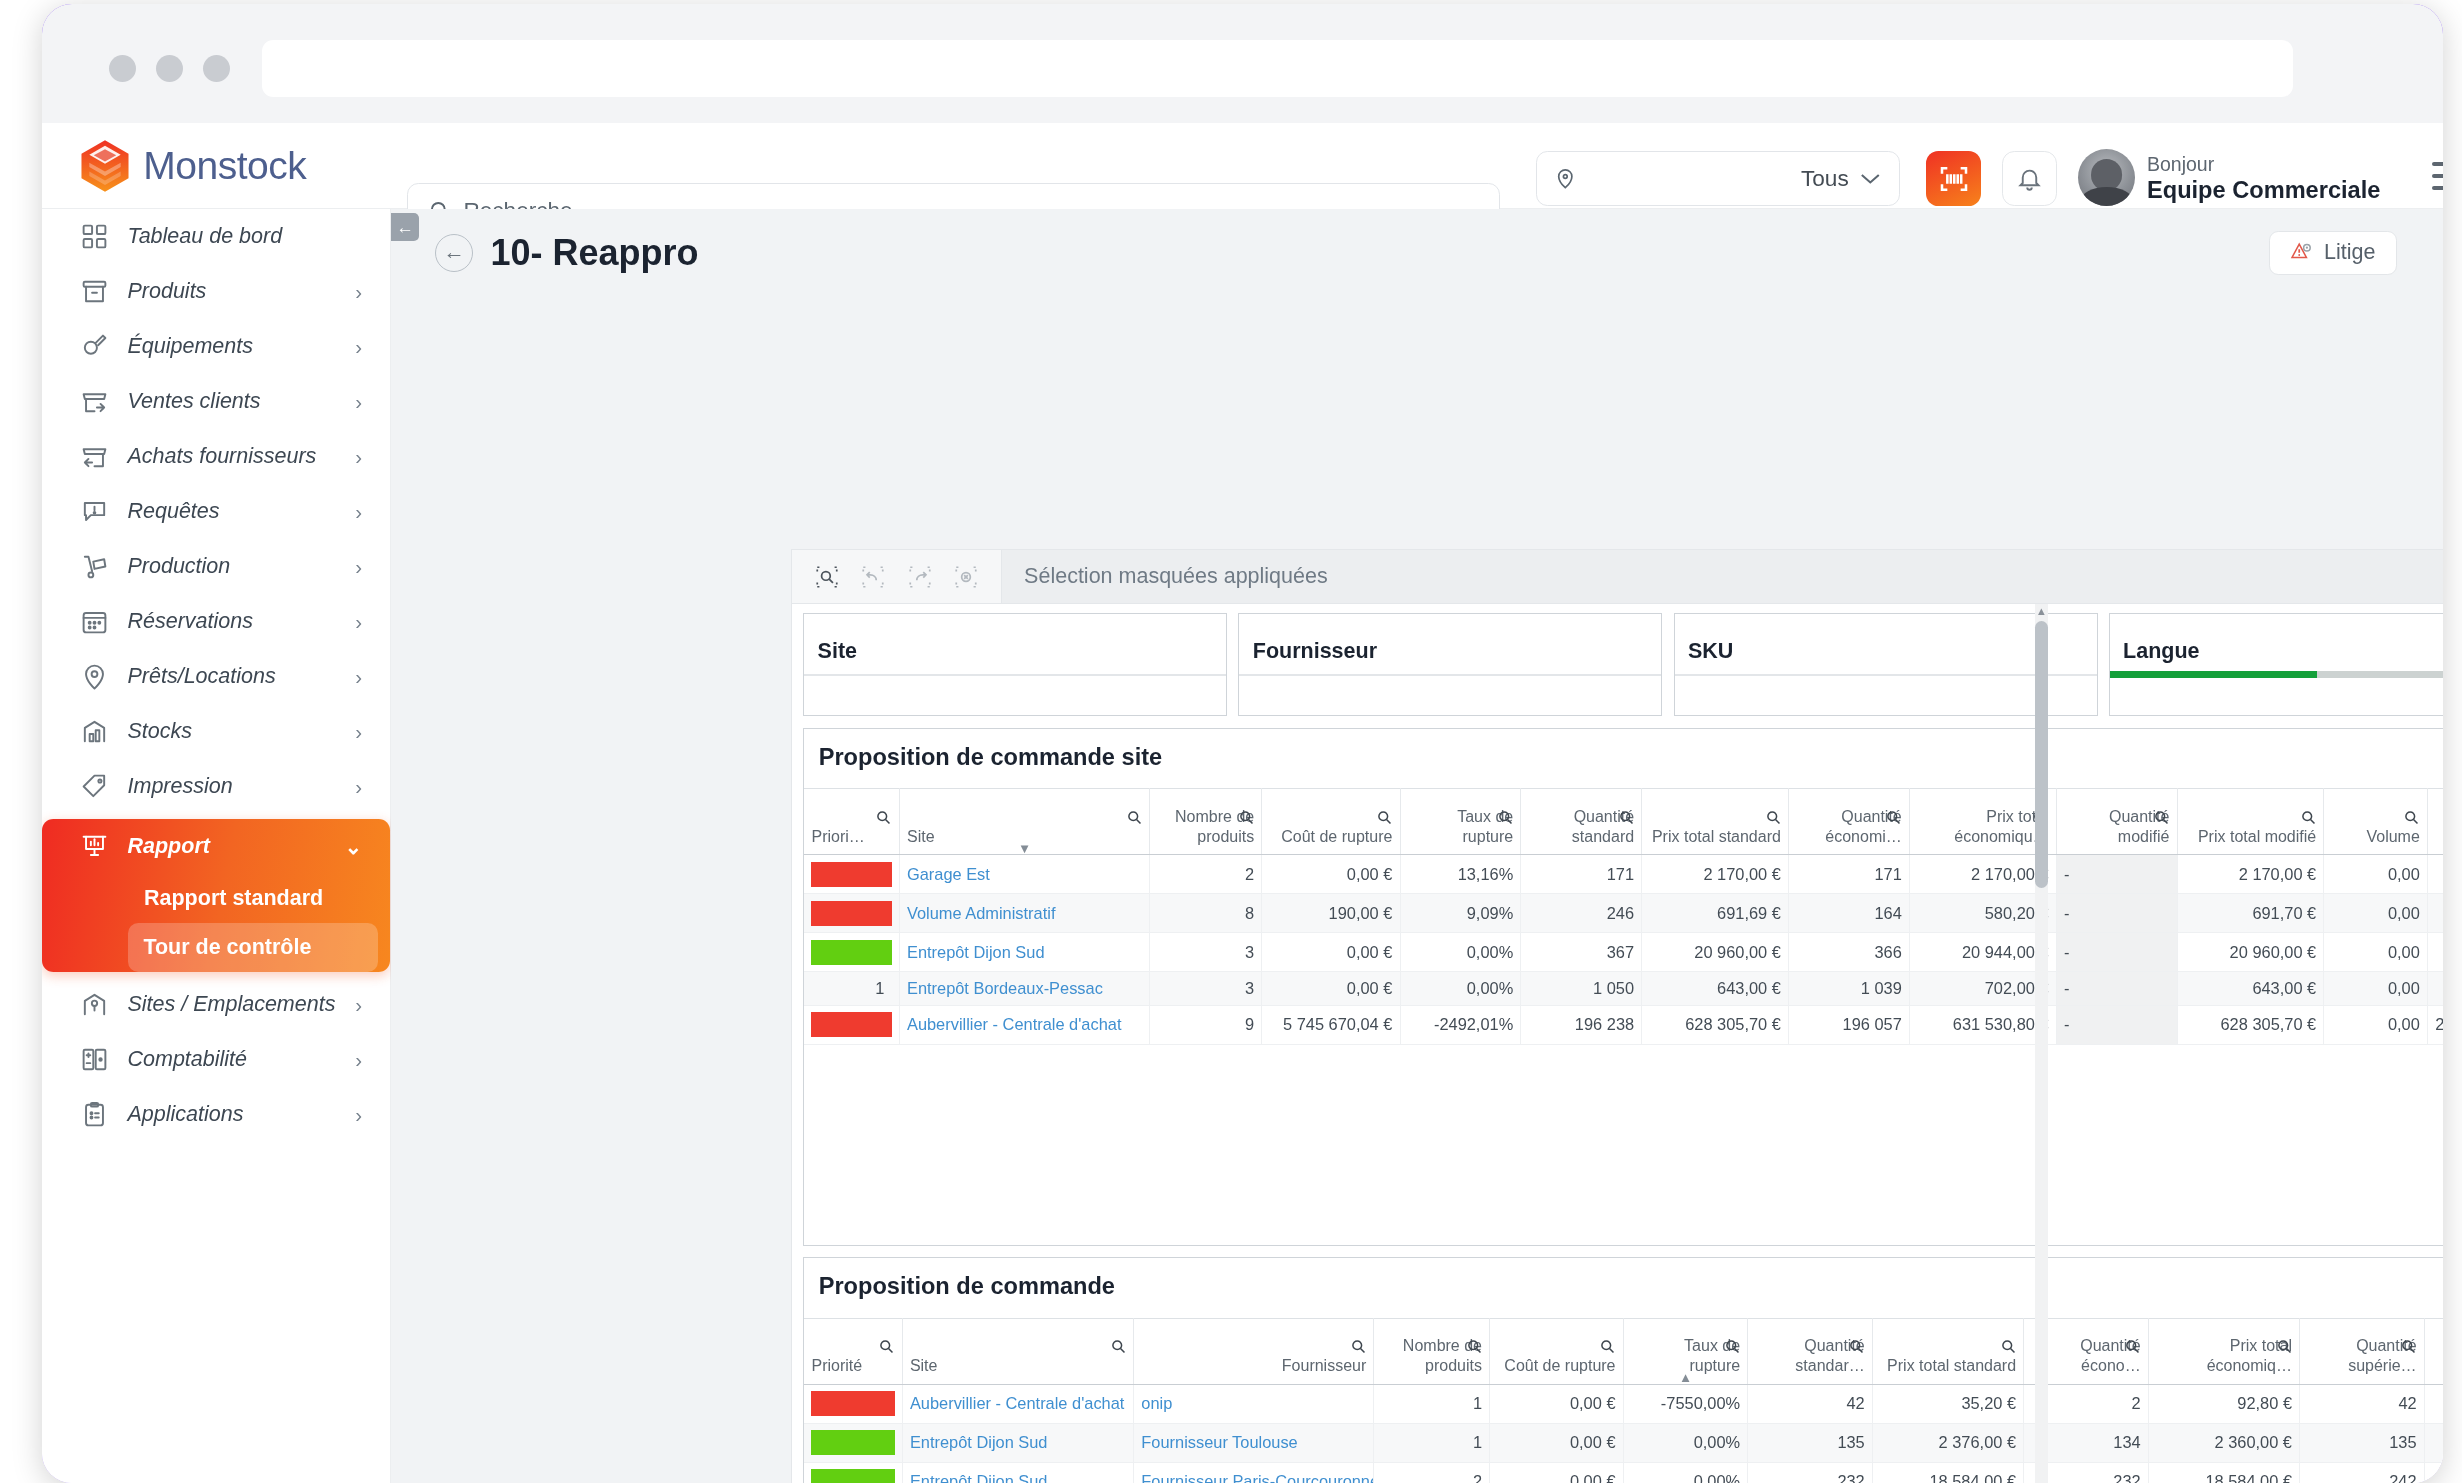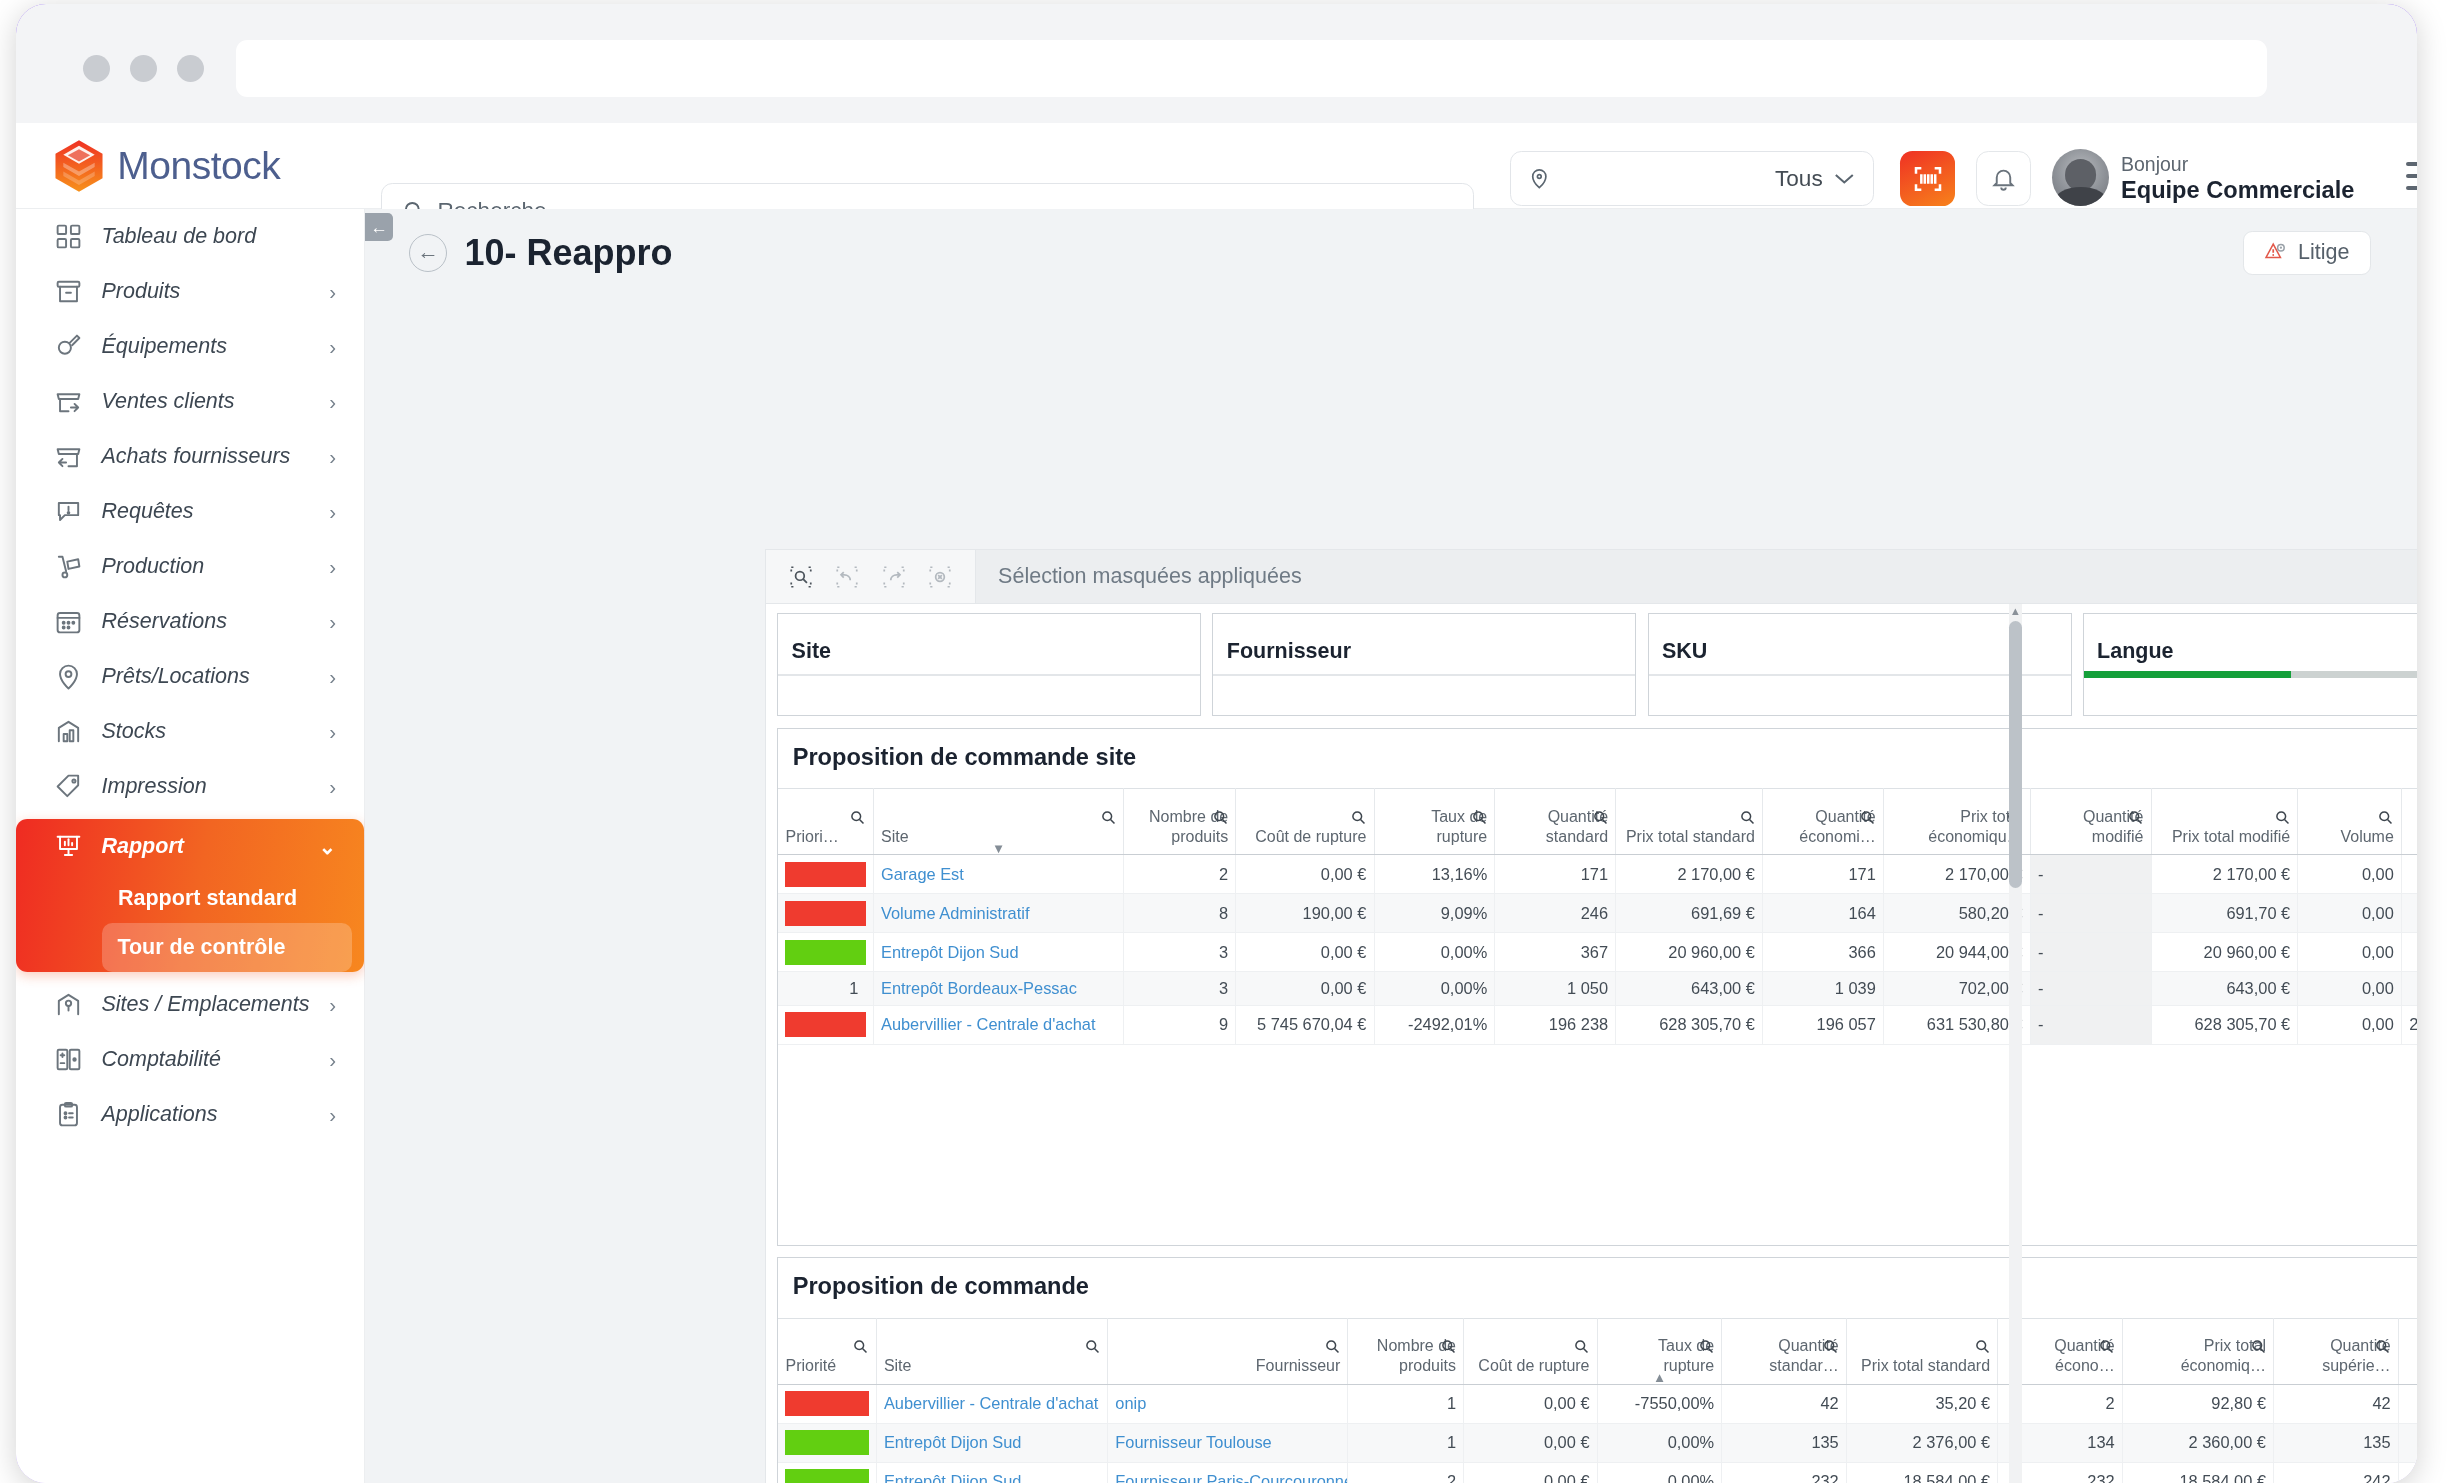--- a/index.html
+++ b/index.html
@@ -6,21 +6,21 @@
   html, body { width: 2462px; height: 1484px; }
   body {
     font-family: "Liberation Sans", sans-serif;
     background: #ffffff;
     overflow: hidden;
   }
 
   
   #browser-frame {
     position: absolute;
-    left: 16px; top: 4.1px;
+    left: 42px; top: 4.1px;
     width: 2401px; height: 1479px;
     background: #8b5cf6;
     border-radius: 30px;
     box-shadow: 0 5.1px 31px rgba(0,0,0,0.18);
     overflow: hidden;
   }
   #titlebar {
     position: absolute; left: 0; top: 0;
     width: 100%; height: 119px;
     background: #f3f4f6;

